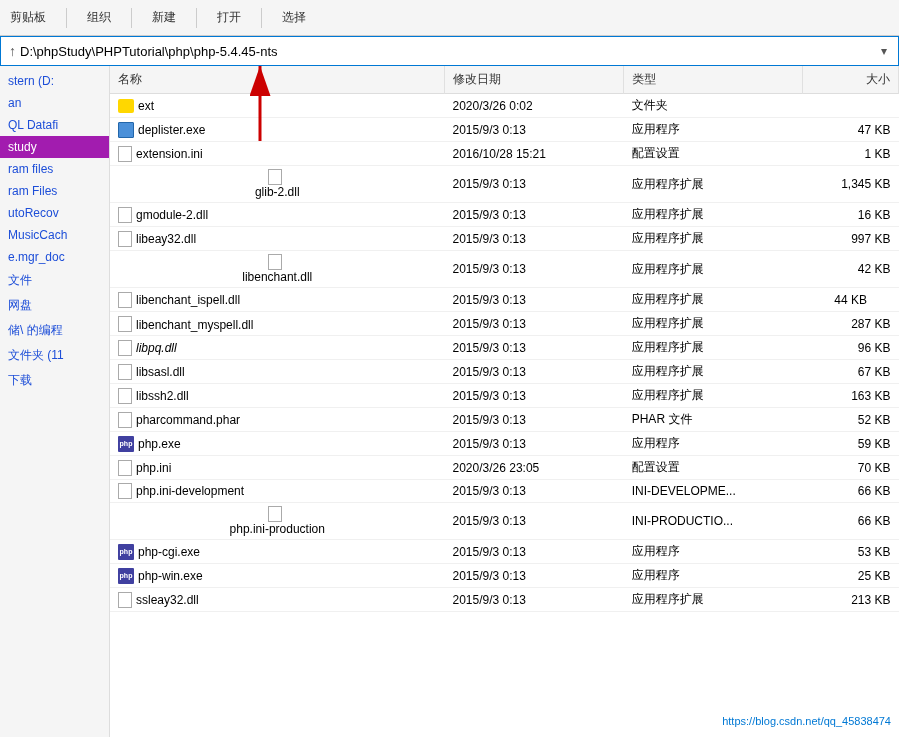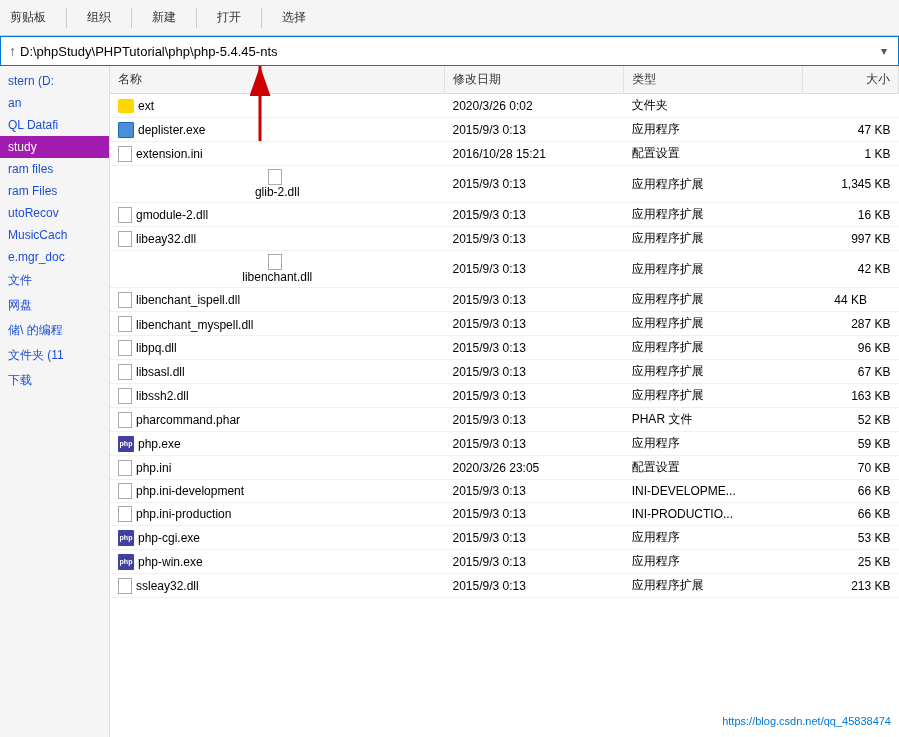--- a/index.html
+++ b/index.html
@@ -306,21 +306,21 @@
                 <span class="file-icon" style="display:inline-block;width:14px;height:16px;background:white;border:1px solid #aaa;vertical-align:middle;margin-right:4px;"></span>
                 <span>libenchant_myspell.dll</span>
               </span>
             </td>
             <td class="col-date">2015/9/3 0:13</td>
             <td class="col-type">应用程序扩展</td>
             <td class="col-size" style="text-align: right;">287 KB</td>
           </tr>
           <tr>
             <td class="col-name">
-              <span style="display:flex;align-items:center;">
+              <span style="display:flex;align-items:center;font-style:italic;">
                 <span class="file-icon" style="display:inline-block;width:14px;height:16px;background:white;border:1px solid #aaa;vertical-align:middle;margin-right:4px;"></span>
                 <span>libpq.dll</span>
               </span>
             </td>
             <td class="col-date">2015/9/3 0:13</td>
             <td class="col-type">应用程序扩展</td>
             <td class="col-size" style="text-align: right;">96 KB</td>
           </tr>
           <tr>
             <td class="col-name">
@@ -383,21 +383,21 @@
                 <span class="file-icon" style="display:inline-block;width:14px;height:16px;background:white;border:1px solid #aaa;vertical-align:middle;margin-right:4px;"></span>
                 <span>php.ini-development</span>
               </span>
             </td>
             <td class="col-date">2015/9/3 0:13</td>
             <td class="col-type">INI-DEVELOPME...</td>
             <td class="col-size" style="text-align: right;">66 KB</td>
           </tr>
           <tr>
             <td class="col-name">
-              <span style="display:flex;align-items:center;">
+              <span style="display:flex;align-items:center;flex-direction:column;">
                 <span class="file-icon" style="display:inline-block;width:14px;height:16px;background:white;border:1px solid #aaa;vertical-align:middle;margin-right:4px;"></span>
                 <span>php.ini-production</span>
               </span>
             </td>
             <td class="col-date">2015/9/3 0:13</td>
             <td class="col-type">INI-PRODUCTIO...</td>
             <td class="col-size" style="text-align: right;">66 KB</td>
           </tr>
           <tr>
             <td class="col-name">

